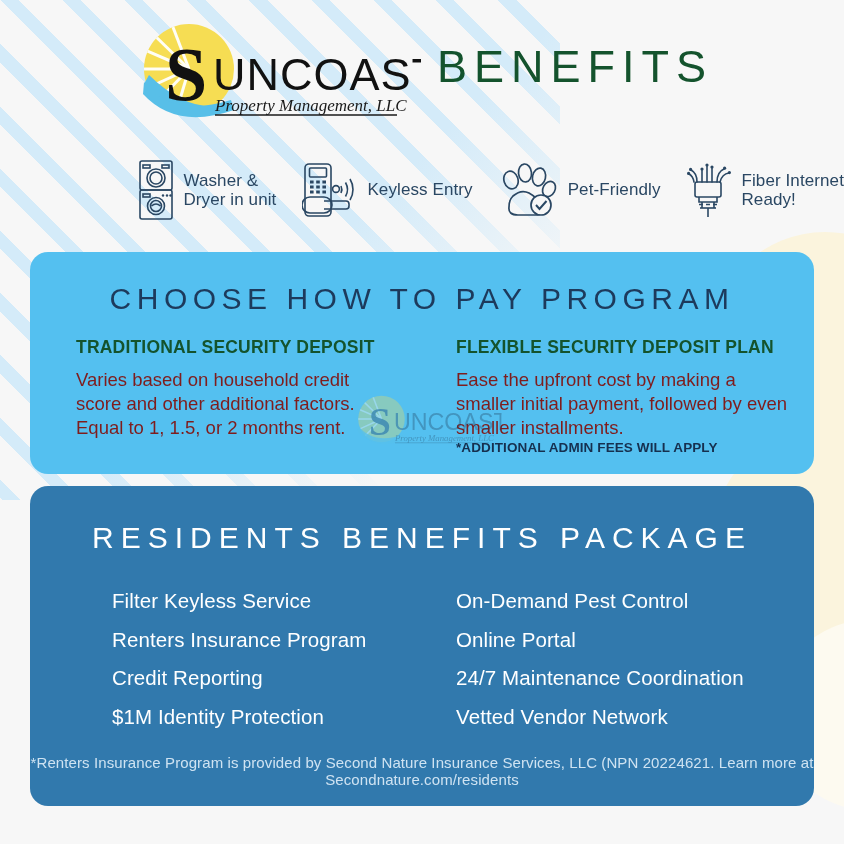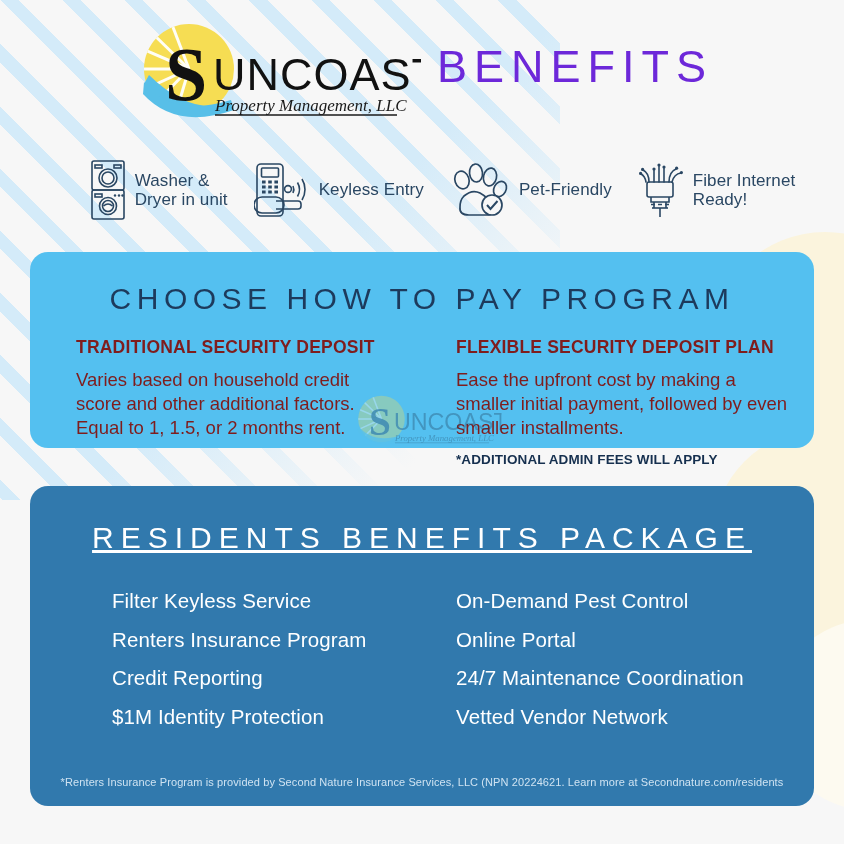--- a/index.html
+++ b/index.html
@@ -69,36 +69,36 @@
   .logo {
     position: relative;
     width: 290px;
     height: 102px;
     flex: 0 0 auto;
   }
   .logo svg { display: block; }
   .benefits-word {
     font-size: 45px;
     letter-spacing: 7px;
-    color: #6d28d9;
+    color: #14532d;
     font-weight: 400;
     margin-left: 16px;
     margin-bottom: 4px;
     white-space: nowrap;
   }
 
   
   .amenities {
     position: absolute;
     left: 0; top: 150px;
     width: 844px;
     height: 80px;
     display: flex;
     align-items: center;
-    justify-content: center;
+    justify-content: flex-end;
     gap: 26px;
     padding-left: 39px;
     box-sizing: border-box;
   }
   .amenity {
     display: flex;
     align-items: center;
     gap: 7px;
   }
   .amenity .glyph { flex: 0 0 auto; display: block; }
@@ -113,21 +113,21 @@
   
   .panel {
     position: absolute;
     left: 30px;
     width: 784px;
     box-sizing: border-box;
     border-radius: 18px;
   }
   .panel-pay {
     top: 252px;
-    height: 196px;
+    height: 222px;
     background: #54c0f0;
     padding: 22px 26px 0 26px;
   }
   .panel-rbp {
     top: 486px;
     height: 320px;
     background: #3179ad;
     padding: 30px 26px 0 26px;
   }
 
@@ -139,55 +139,54 @@
     font-weight: 400;
     margin: 8px 0 0 0;
   }
   .panel-title-light {
     text-align: center;
     color: #ffffff;
     font-size: 30px;
     letter-spacing: 7px;
     font-weight: 400;
     margin: 5px 0 0 0;
-    text-decoration: underline;
   }
 
   
   .pay-cols {
     position: relative;
     display: flex;
     margin-top: 21px;
   }
   .pay-col { width: 50%; box-sizing: border-box; }
   .pay-col.left  { padding-right: 34px; }
   .pay-col.right { padding-left: 34px; }
 
   .pay-head {
-    color: #7f1d1d;
+    color: #14532d;
     font-weight: bold;
     font-size: 17.5px;
     letter-spacing: .2px;
     margin-bottom: 10px;
   }
   .pay-head.left-h { text-align: left; padding-left: 20px;}
   .pay-head.right-h { text-align: left; }
 
   .pay-body {
     color: #7f1d1d;
     font-size: 18.5px;
     line-height: 1.30;
   }
   .pay-body.left-b { padding-left: 20px; }
 
   .pay-note {
     color: #16304f;
     font-weight: bold;
     font-size: 13.5px;
-    margin-top: 12px;
+    margin-top: 0;
     letter-spacing: .1px;
   }
 
   .or-divider {
     position: absolute;
     left: 50%;
     top: -6px;
     transform: translateX(-50%);
     height: 132px;
     width: 40px;
@@ -233,21 +232,21 @@
     margin-bottom: 18px;
     letter-spacing: .1px;
   }
   .rbp-foot {
     position: absolute;
     left: 0;
     bottom: 18px;
     width: 784px;
     text-align: center;
     color: #cfe3f2;
-    font-size: 11px;
+    font-size: 15px;
     letter-spacing: .1px;
   }
 </style>
 </head>
 <body>
 
 <div id="flyer">
 
   <div class="stripes"></div>
   <div class="stripes-mask"></div>

